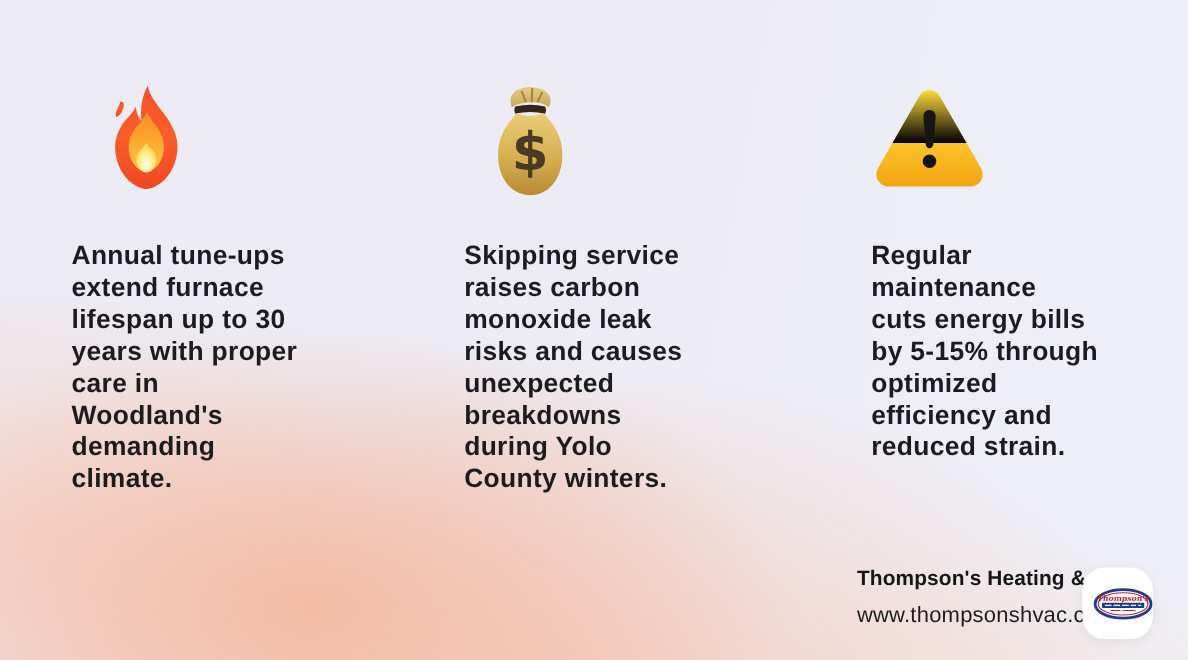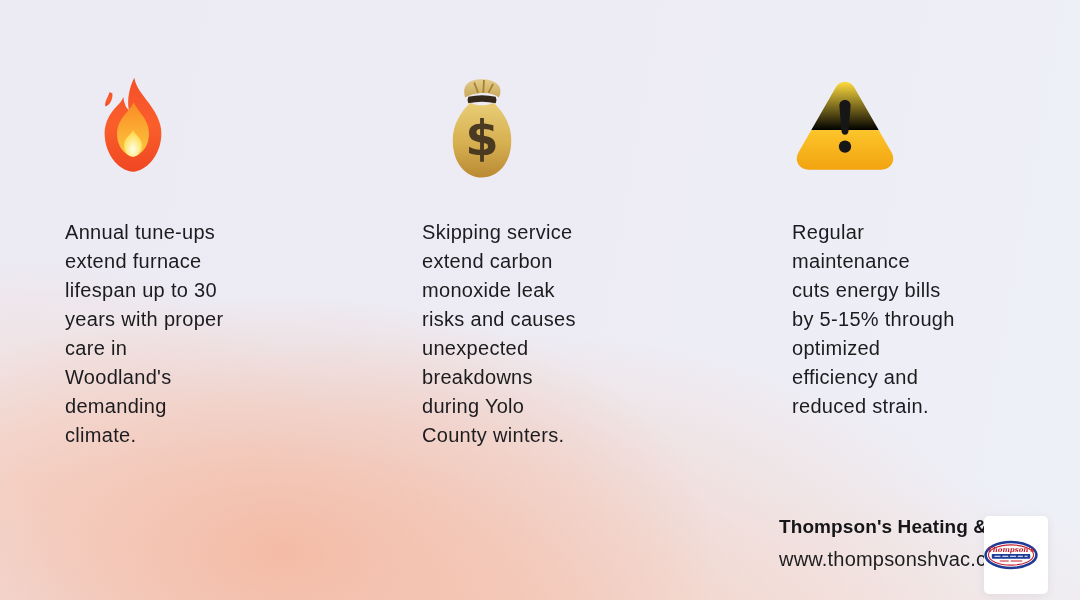--- a/index.html
+++ b/index.html
@@ -24,22 +24,22 @@
   .col-2 { left: 422px; width: 260px; }
   .col-3 { left: 792px; width: 260px; }
 
   .icon-row { position: relative; height: 148px; }
   .icon-row svg { position: absolute; }
   .col-1 .icon-row svg { left: 24px; top: 2px; }
   .col-2 .icon-row svg { left: 21px; top: 6px; }
   .col-3 .icon-row svg { left: 2px;  top: 7px; }
 
   .tip-text {
-    font-size: 20px;
-    font-weight: normal;
+    font-size: 24px;
+    font-weight: bold;
     line-height: 29px;
     letter-spacing: 0.3px;
     color: #1C1C1F;
     white-space: pre-line;
   }
 
   .footer-brand {
     position: absolute;
     left: 779px;
     top: 516px;
@@ -55,27 +55,27 @@
     font-size: 20px;
     font-weight: normal;
     color: #1D1D20;
     letter-spacing: 0.2px;
   }
   .logo-box {
     position: absolute;
     left: 984px;
     top: 516px;
     width: 64px;
-    height: 78px;
+    height: 65px;
     background: #ffffff;
-    border-radius: 5px;
+    border-radius: 20px;
     box-shadow: 0 2px 10px rgba(60,50,90,0.08);
     display: flex;
     align-items: center;
-    justify-content: flex-start;
+    justify-content: flex-end;
   }
 </style>
 </head>
 <body>
 
 <div id="app">
 
   <section class="col col-1">
     <div class="icon-row">
       <svg width="88" height="113" viewBox="0 0 64 82">
@@ -152,21 +152,21 @@
           C14 27 7.5 36 7.5 49
           C7.5 67 18 77.5 30 77.5
           C42 77.5 52.5 67 52.5 49
           C52.5 36 46 27 39 20
           C36 21.5 33 22 30 22
           C27 22 24 21.5 21 20 Z"></path>
         <text x="30" y="60" text-anchor="middle" font-family="DejaVu Sans, sans-serif" font-size="37" font-weight="bold" fill="#4A3A22">$</text>
       </svg>
     </div>
     <p class="tip-text">Skipping service
-extend carbon
+raises carbon
 monoxide leak
 risks and causes
 unexpected
 breakdowns
 during Yolo
 County winters.</p>
   </section>
 
   <section class="col col-3">
     <div class="icon-row">

